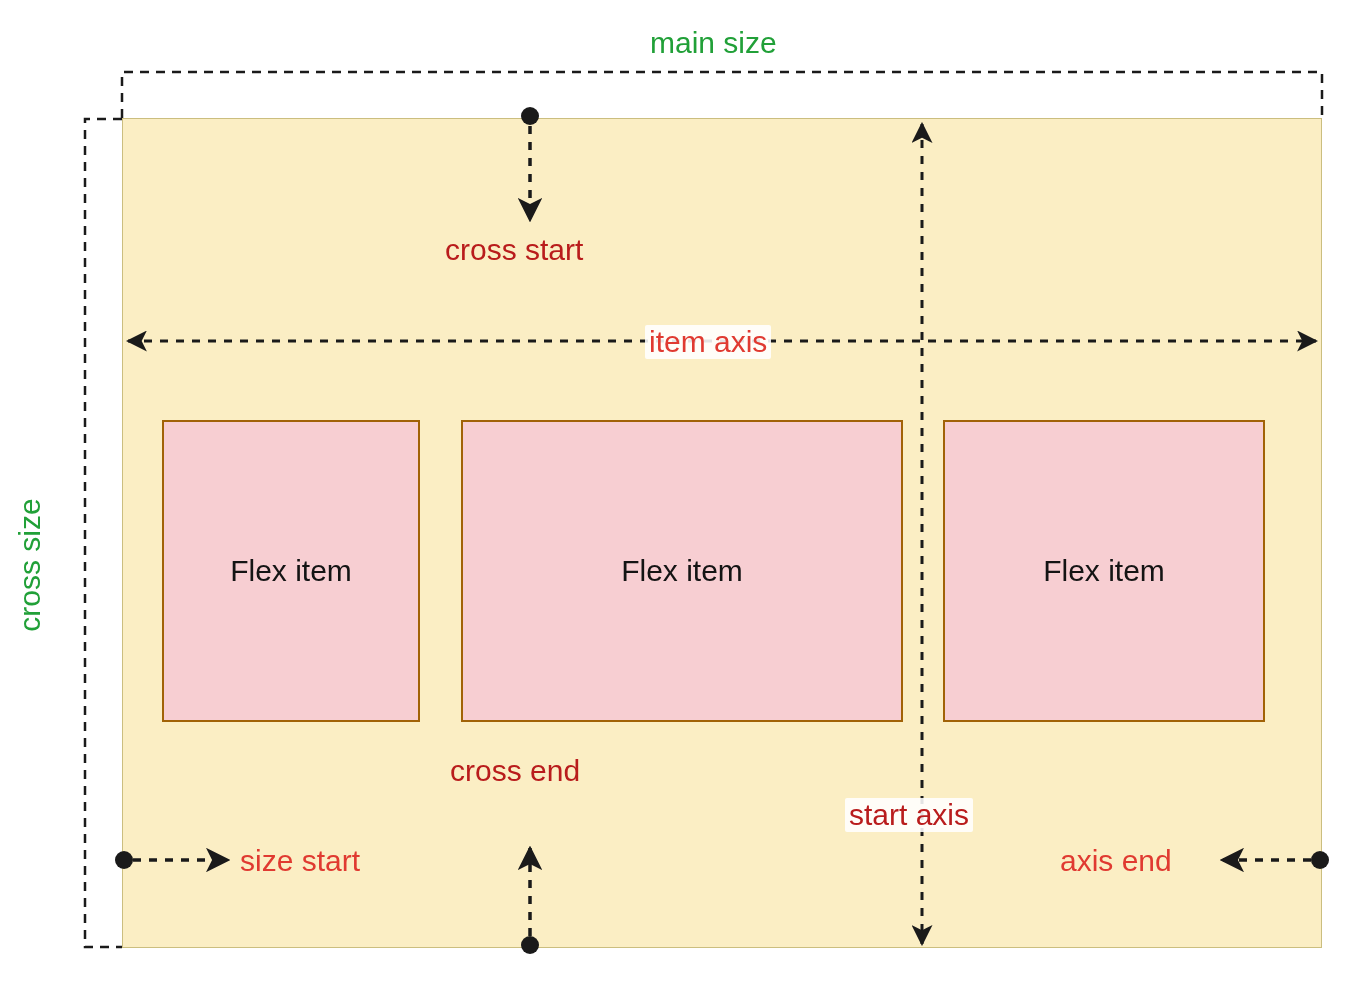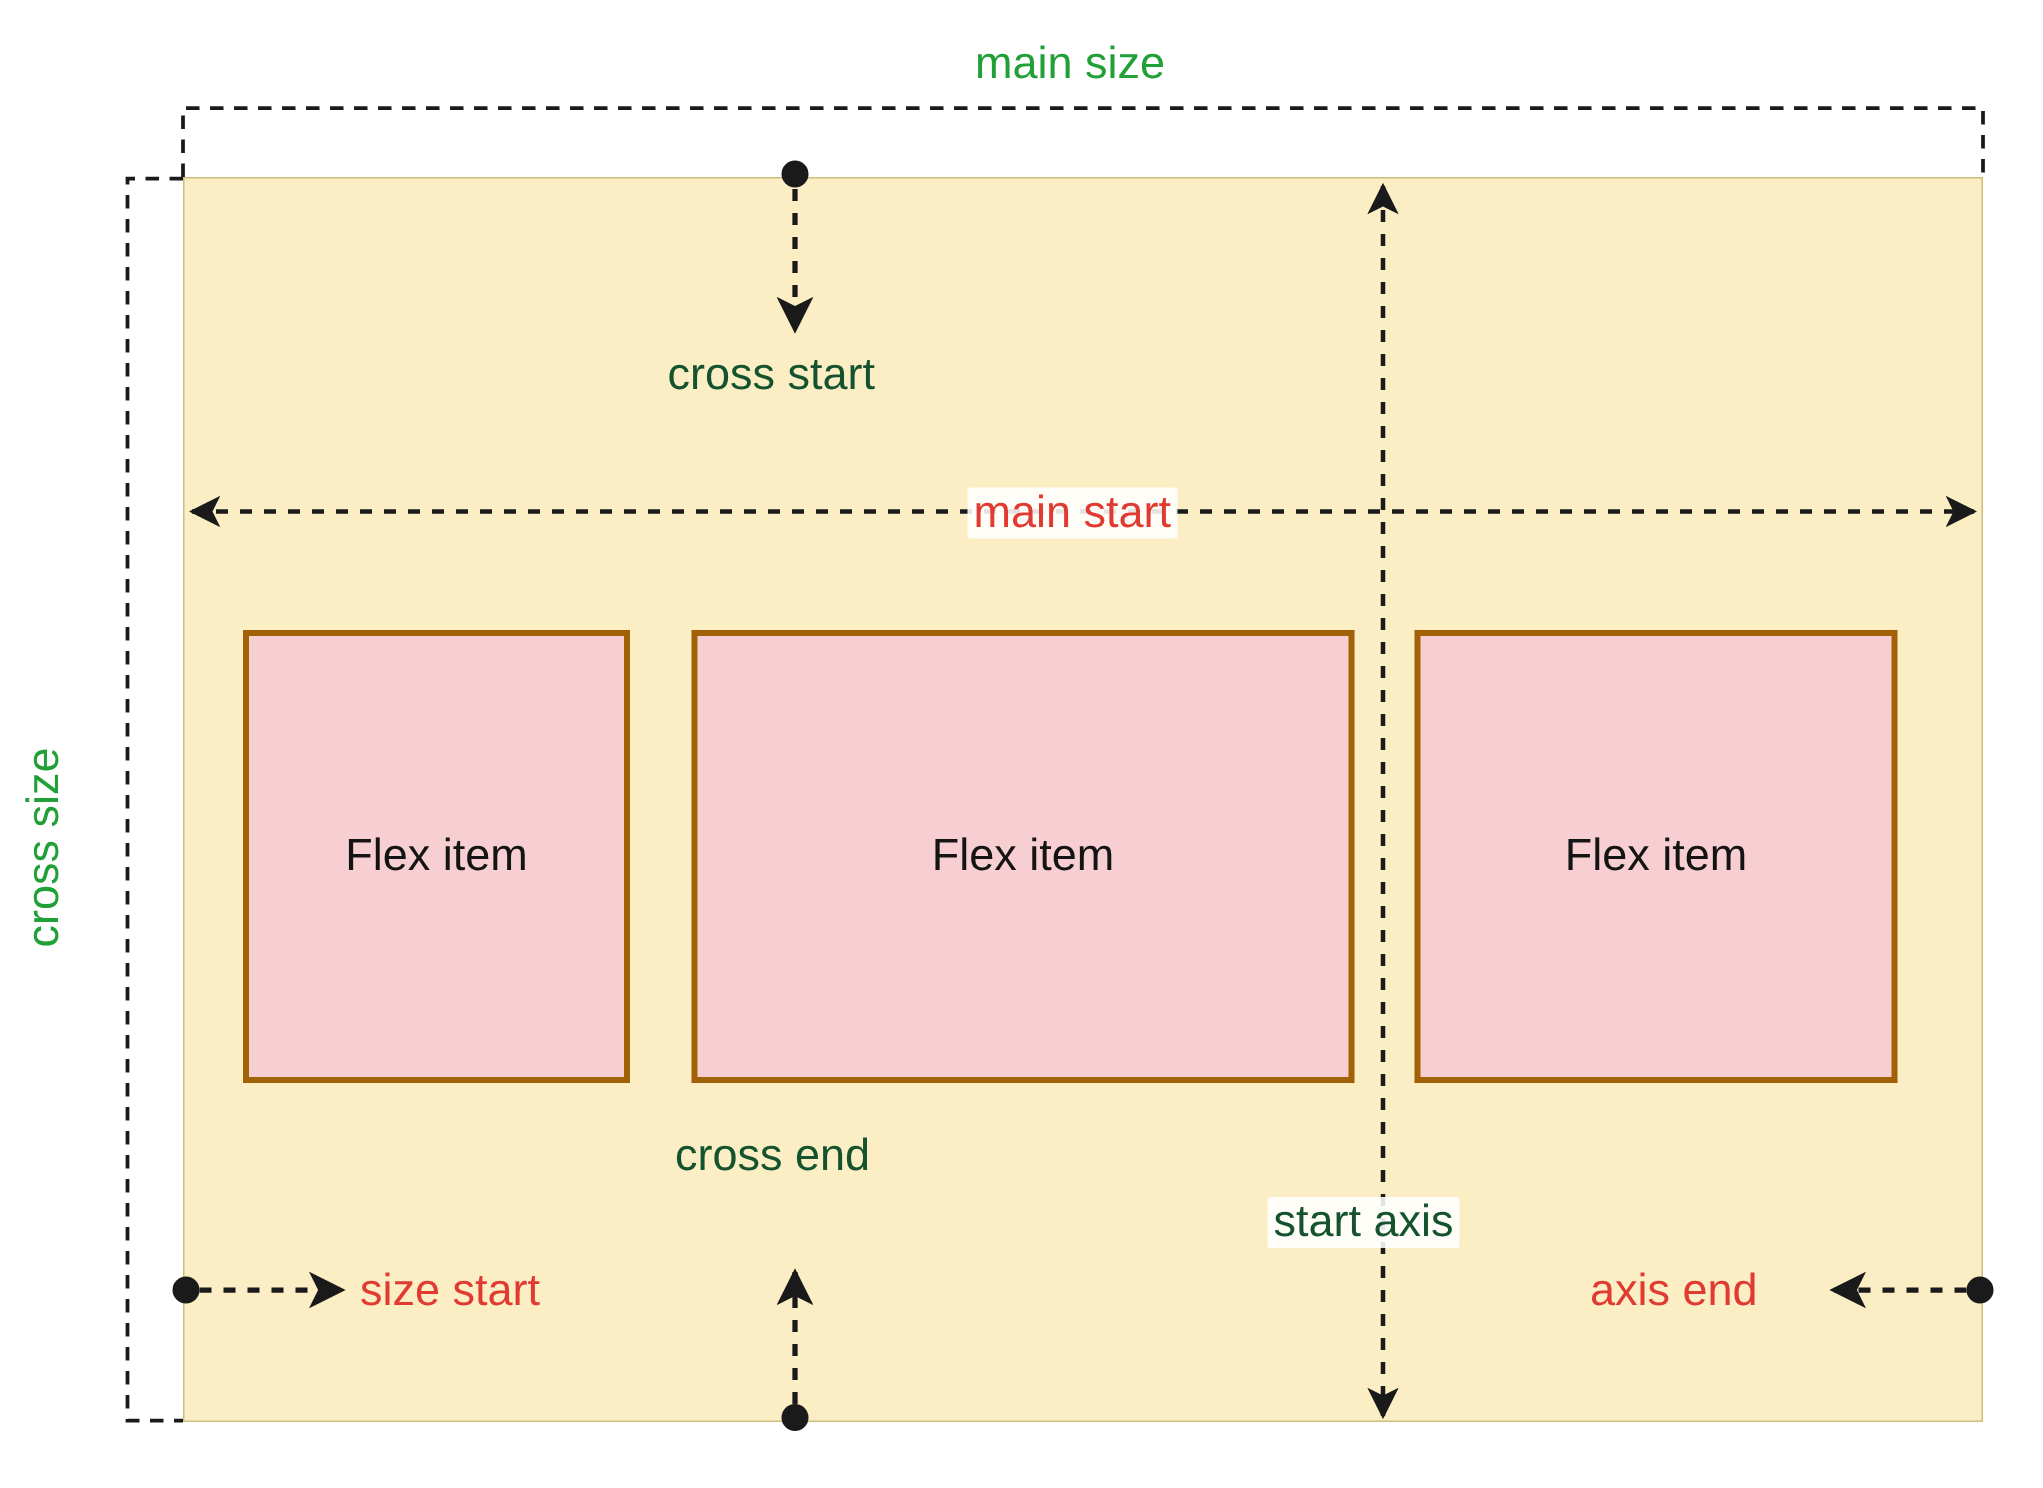--- a/index.html
+++ b/index.html
@@ -41,21 +41,21 @@
     font-size: 30px;
     color: #141414;
     letter-spacing: .2px;
     white-space: nowrap;
   }
 
   
   .flex-item {
     position: absolute;
     background: #f7ced2;
-    border: 4px solid #a16207;
+    border: 2px solid #a16207;
     box-sizing: border-box;
     display: flex;
     align-items: center;
     justify-content: center;
   }
   .flex-item span {
     font-size: 30px;
     color: #141414;
     white-space: nowrap;
   }
@@ -64,21 +64,21 @@
   #item-3 { left: 943px; top: 420px; width: 322px;  height: 302px; }
 
   
   .lbl {
     position: absolute;
     white-space: nowrap;
     font-size: 30px;
   }
   .lbl-green   { color: #21a038; }
   .lbl-red     { color: #e03a31; }
-  .lbl-magenta { color: #14532d; text-align: center; }
+  .lbl-magenta { color: #b91c1c; text-align: center; }
   .halo {
     background: rgba(255,255,255,0.88);
     padding: 0 4px;
     border-radius: 2px;
   }
 
   #lbl-main-size  { left: 650px; top: 26px; }
   #lbl-cross-size {
     left: -37px;
     top: 548px;
@@ -168,21 +168,21 @@
       <line x1="1311" y1="860" x2="1222" y2="860" stroke="#1a1a1a" stroke-width="3.5" stroke-dasharray="8 8" marker-end="url(#arrow-left)"></line>
     </g>
   </svg>
 
   <div class="lbl lbl-green" id="lbl-main-size">main size</div>
 
   <div class="lbl lbl-green" id="lbl-cross-size">cross size</div>
 
   <div class="lbl lbl-magenta" id="lbl-cross-start">cross start</div>
 
-  <div class="lbl lbl-red halo" id="lbl-main-axis">main start</div>
+  <div class="lbl lbl-red halo" id="lbl-main-axis">item axis</div>
 
   <div class="lbl lbl-magenta" id="lbl-cross-end">cross end</div>
 
   <div class="lbl lbl-magenta halo" id="lbl-cross-axis">start axis</div>
 
   <div class="lbl lbl-red" id="lbl-main-start">size start</div>
 
   <div class="lbl lbl-red" id="lbl-main-end">axis end</div>
 
 

